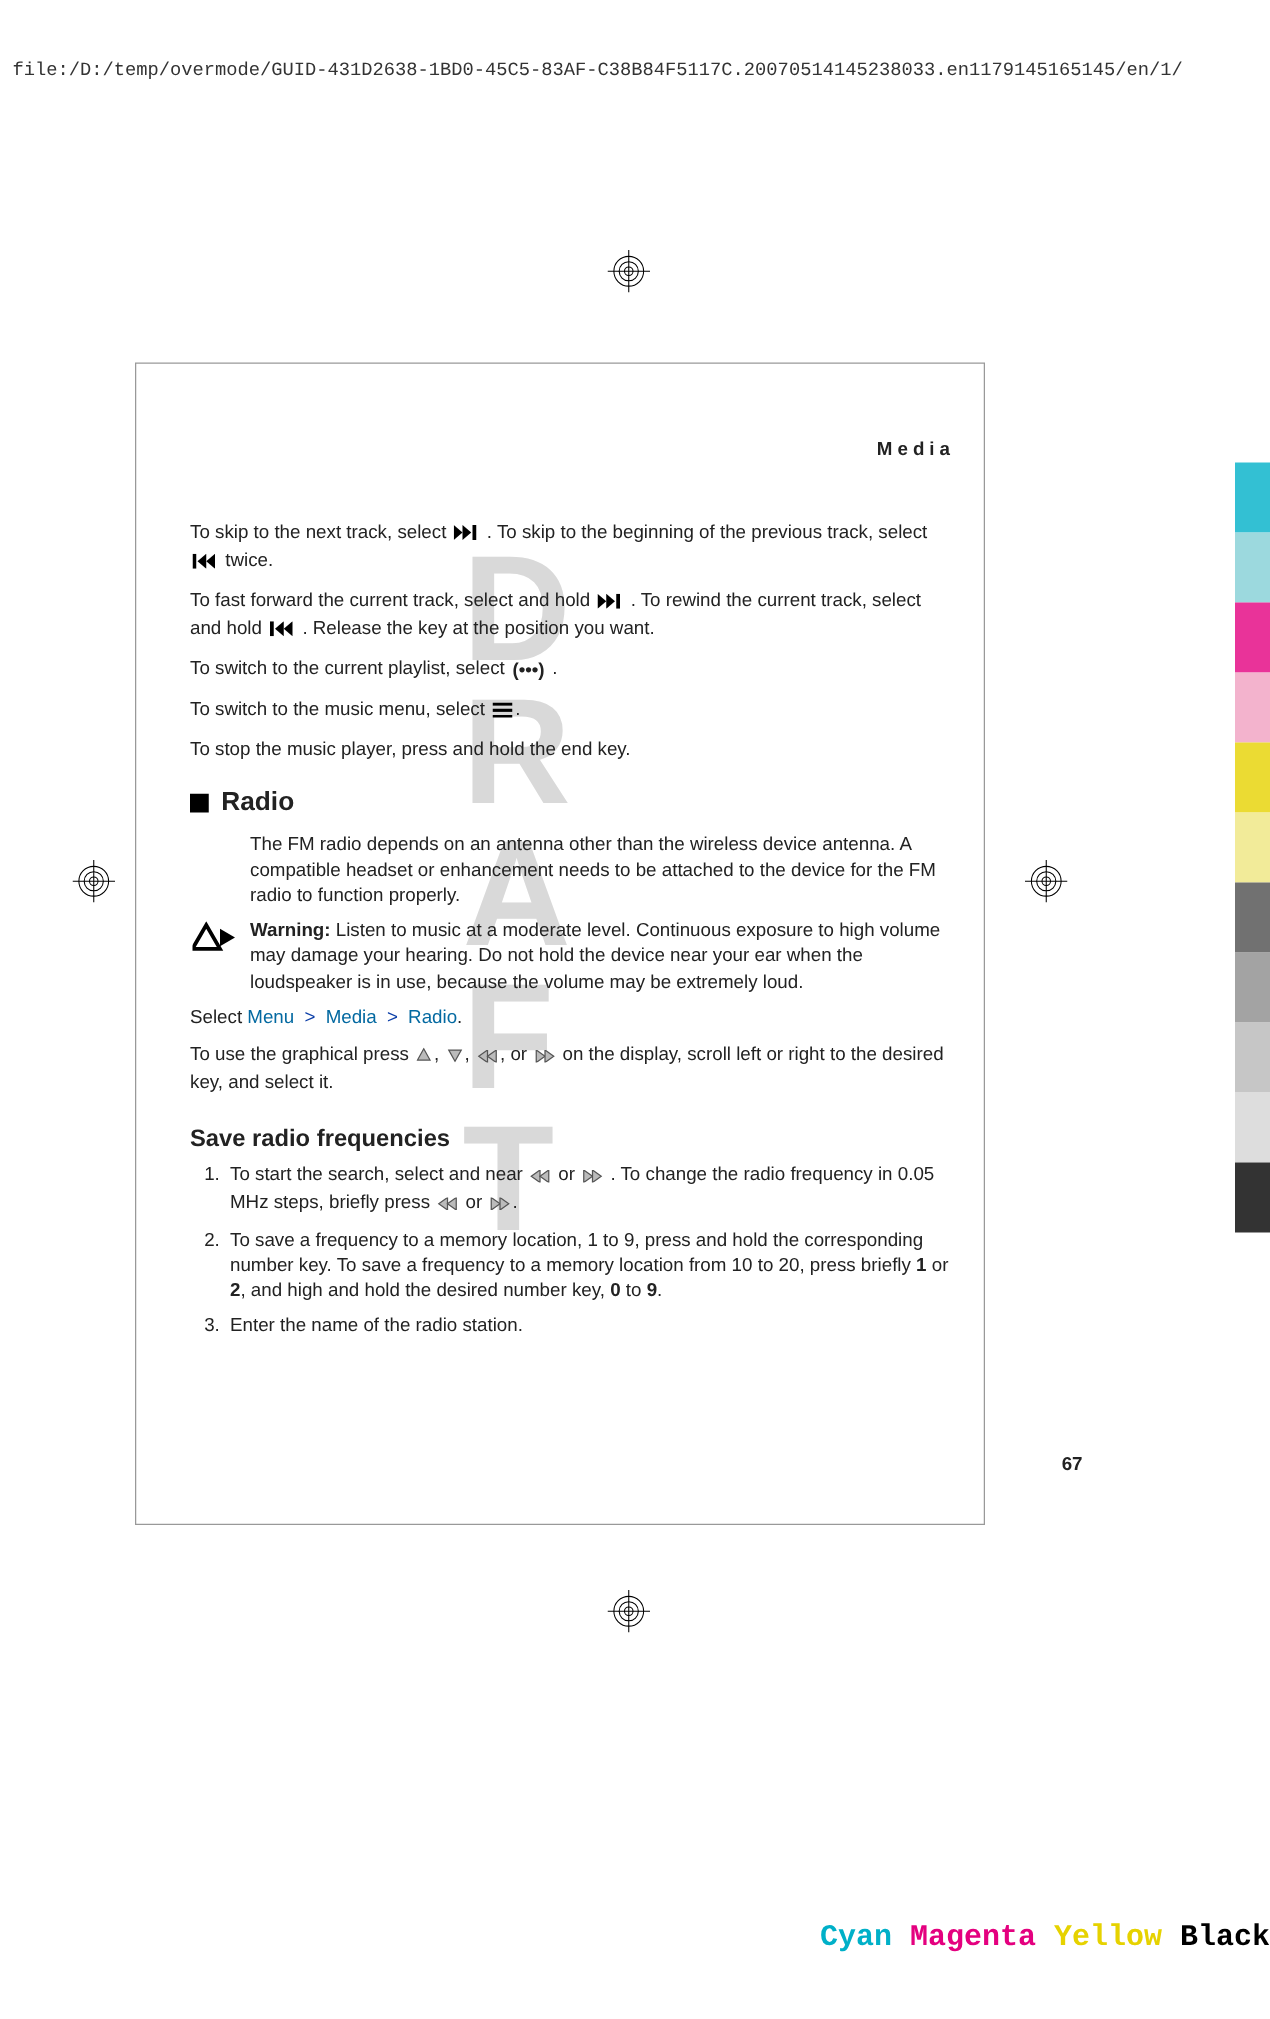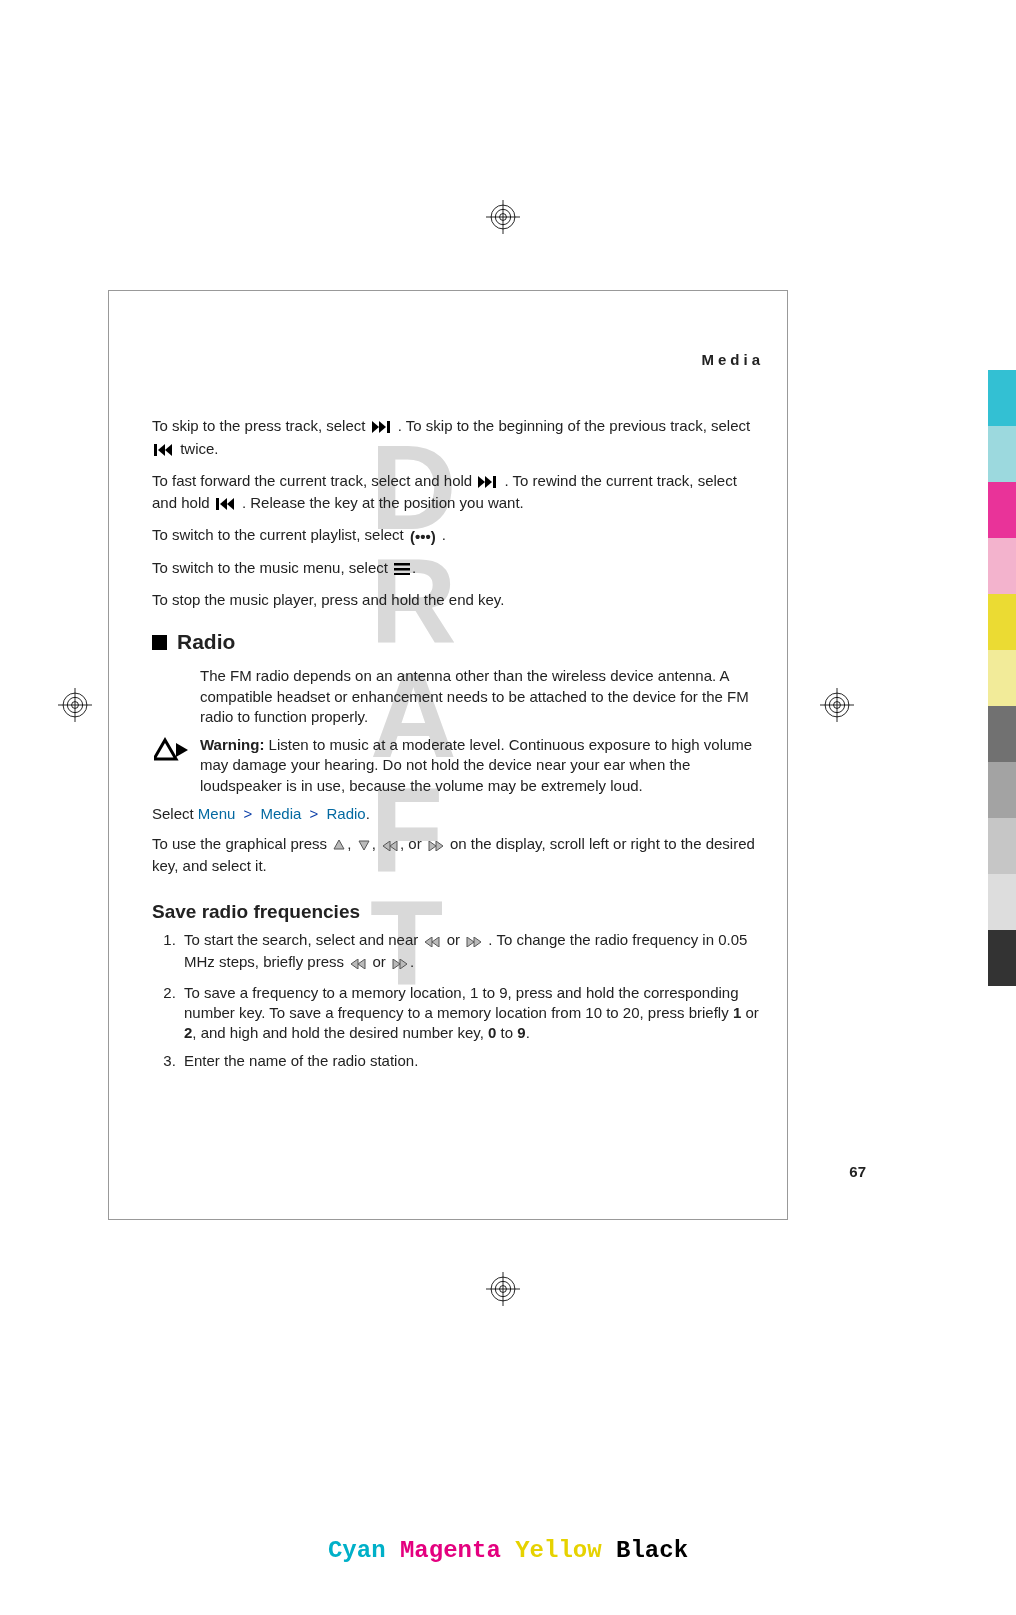--- a/index.html
+++ b/index.html
@@ -23,28 +23,29 @@
   ol.steps{margin:0;padding-left:28px}
   ol.steps li{margin-bottom:8px;padding-left:4px}
   .nav{color:#0369a1;font-weight:normal}
   .gt{color:#0b3ea8;margin:0 4px}
   .icon-inline{display:inline-block;vertical-align:-2px;margin:0 2px}
   .page-number{position:absolute;right:150px;top:1162px;font-weight:bold;font-size:15px}
   .draft-letters{position:absolute;left:370px;top:430px;font-size:120px;font-weight:bold;color:#d9d9d9;letter-spacing:-6px;pointer-events:none}
   .draft-letters span{display:block;line-height:0.95}
   .color-bars{position:absolute;right:0;top:370px;width:28px}
   .color-bars div{height:56px;opacity:0.8}
-  .cmyk-footer{position:absolute;left:0;right:0;bottom:48px;text-align:center;font-family:"Courier New",monospace;font-size:24px;font-weight:bold}
+  .cmyk-footer{position:absolute;left:0;right:0;bottom:48px;text-align:right;font-family:"Courier New",monospace;font-size:24px;font-weight:bold}
   .cyan{color:#00b0c8}.magenta{color:#e4007f}.yellow{color:#e6d200}.black{color:#000}
   b{font-weight:bold}
 </style>
 </head>
 <body>
 
 <div class="header-meta">
+  <span class="line">file:/D:/temp/overmode/GUID-431D2638-1BD0-45C5-83AF-C38B84F5117C.20070514145238033.en1179145165145/en/1/</span>
 </div>
 
 <div class="reg-mark" style="left:486px;top:200px"><svg viewBox="0 0 40 40">
       <circle cx="20" cy="20" r="14" fill="none" stroke="#000" stroke-width="1"></circle>
       <circle cx="20" cy="20" r="9" fill="none" stroke="#000" stroke-width="1"></circle>
       <circle cx="20" cy="20" r="4" fill="none" stroke="#000" stroke-width="1"></circle>
       <line x1="20" y1="0" x2="20" y2="40" stroke="#000" stroke-width="1"></line>
       <line x1="0" y1="20" x2="40" y2="20" stroke="#000" stroke-width="1"></line>
     </svg></div>
 <div class="reg-mark" style="left:58px;top:688px"><svg viewBox="0 0 40 40">
@@ -90,21 +91,21 @@
   <div style="background:#8c8c8c"></div>
   <div style="background:#b8b8b8"></div>
   <div style="background:#d4d4d4"></div>
   <div style="background:#000000"></div>
 </div>
 
 <div class="content">
   <div class="running-head">Media</div>
 
   <p class="para">
-    <span>To skip to the press track, select </span>
+    <span>To skip to the next track, select </span>
     <span class="icon-inline"><svg width="20" height="12">
           <polygon points="0,0 7,6 0,12" fill="#000"></polygon>
           <polygon points="7,0 14,6 7,12" fill="#000"></polygon>
           <rect x="15" y="0" width="3" height="12" fill="#000"></rect>
         </svg></span>
     <span>. To skip to the beginning of the previous track, select</span>
     <span class="icon-inline"><svg width="20" height="12">
           <rect x="0" y="0" width="3" height="12" fill="#000"></rect>
           <polygon points="11,0 4,6 11,12" fill="#000"></polygon>
           <polygon points="18,0 11,6 18,12" fill="#000"></polygon>

